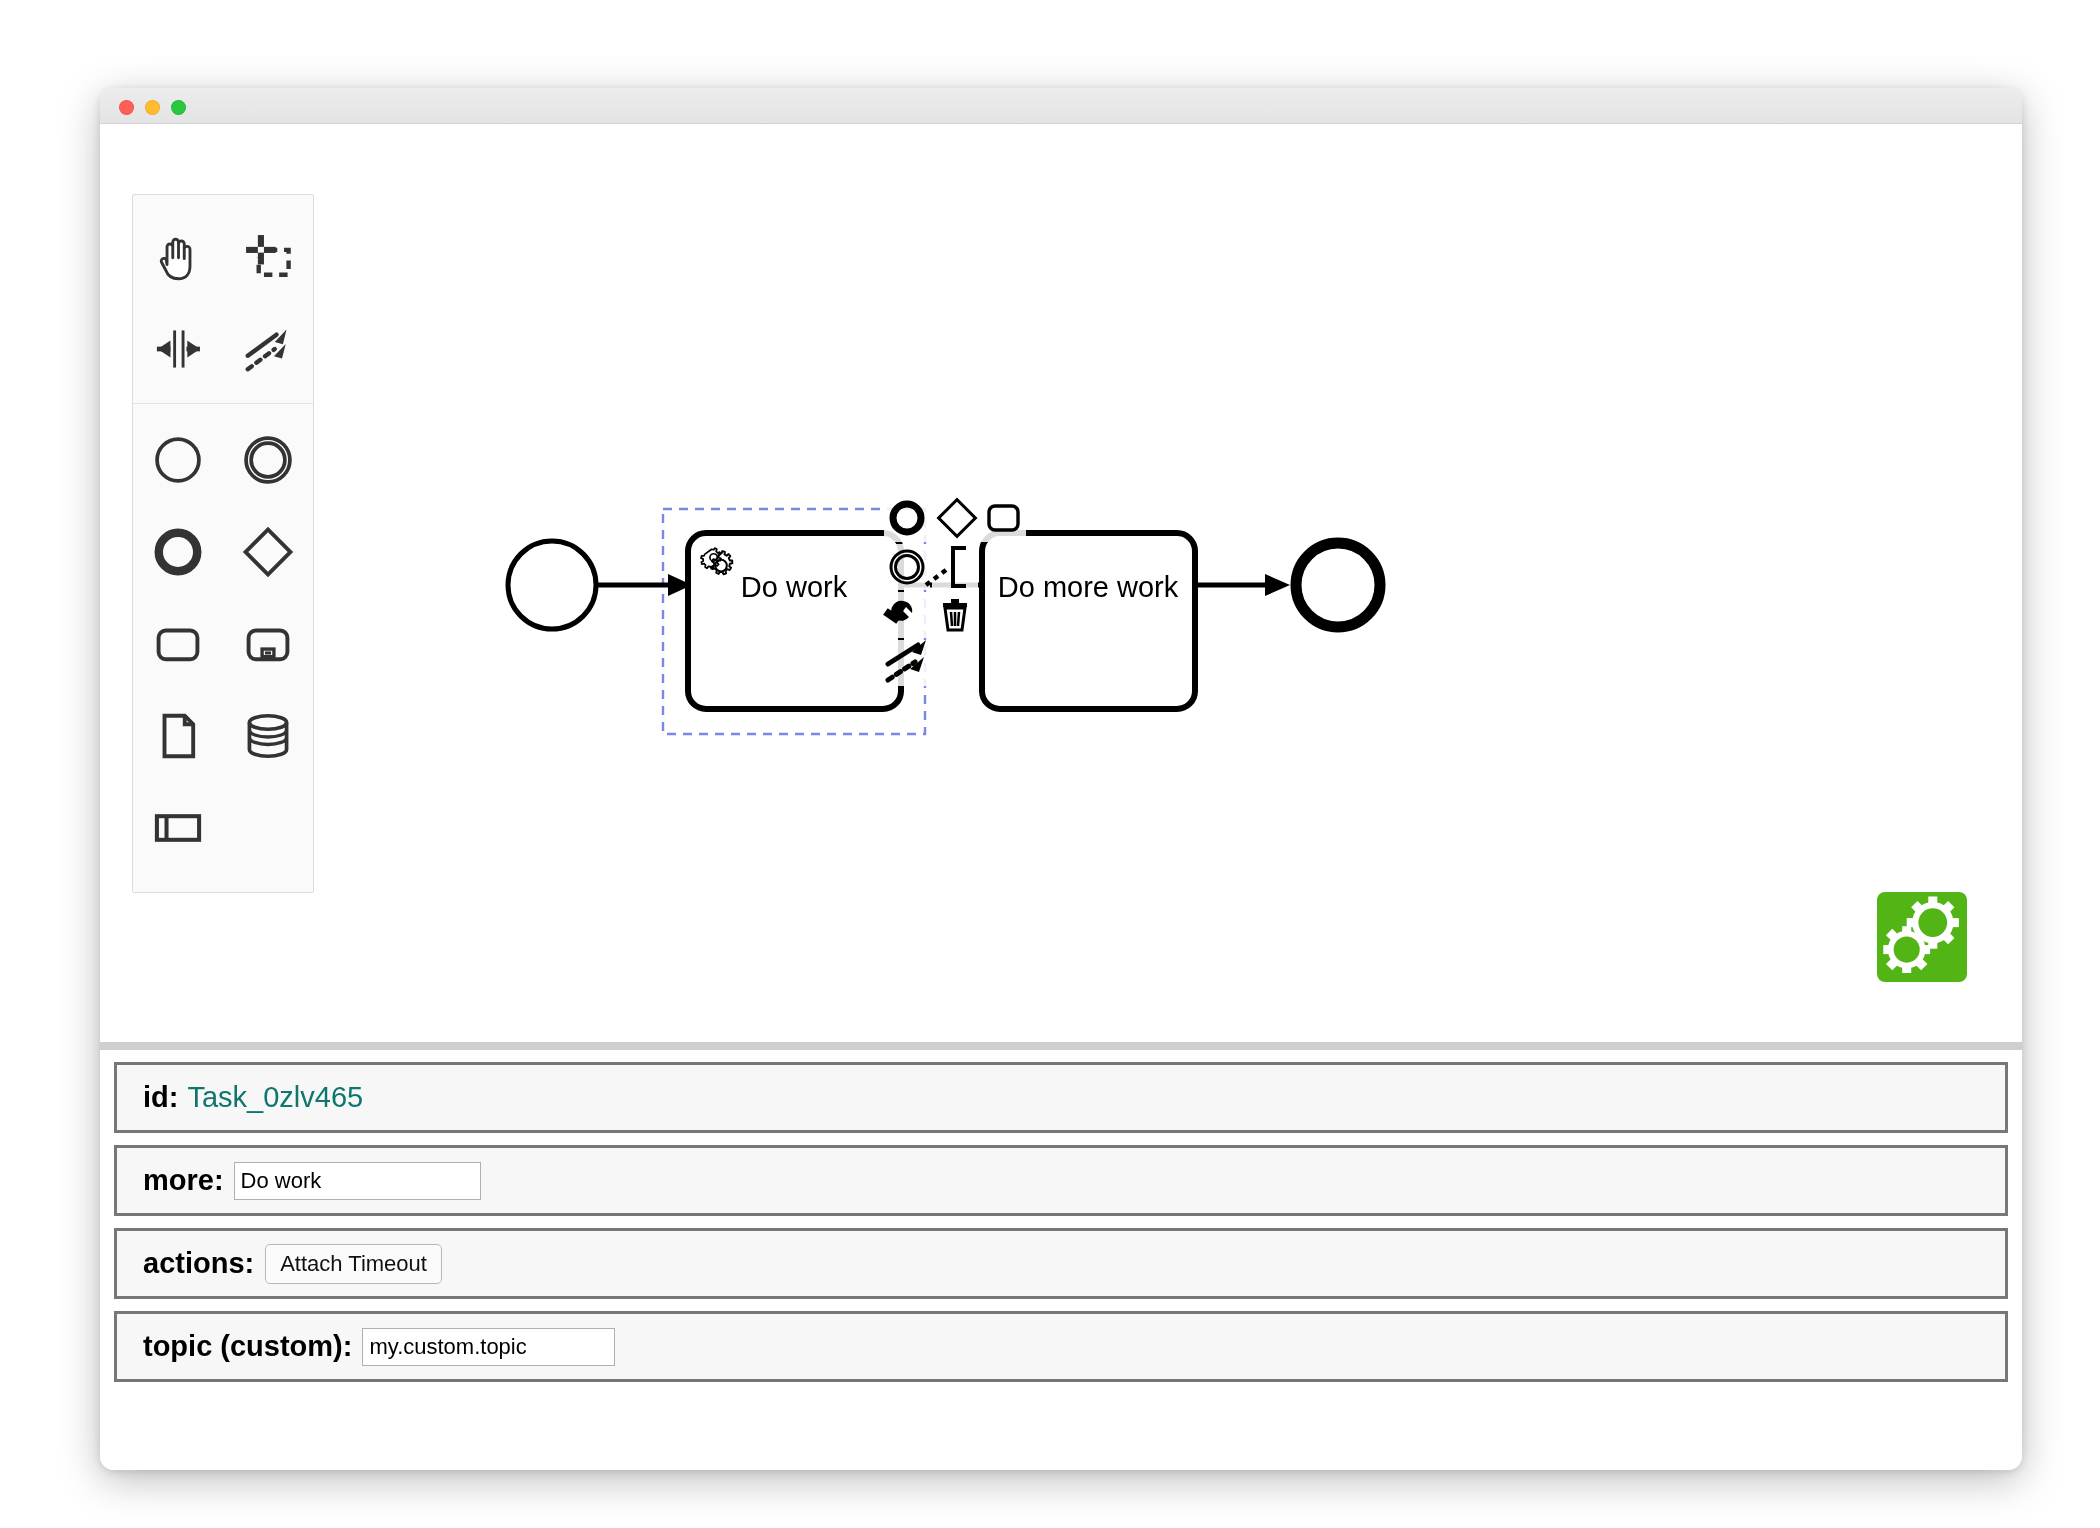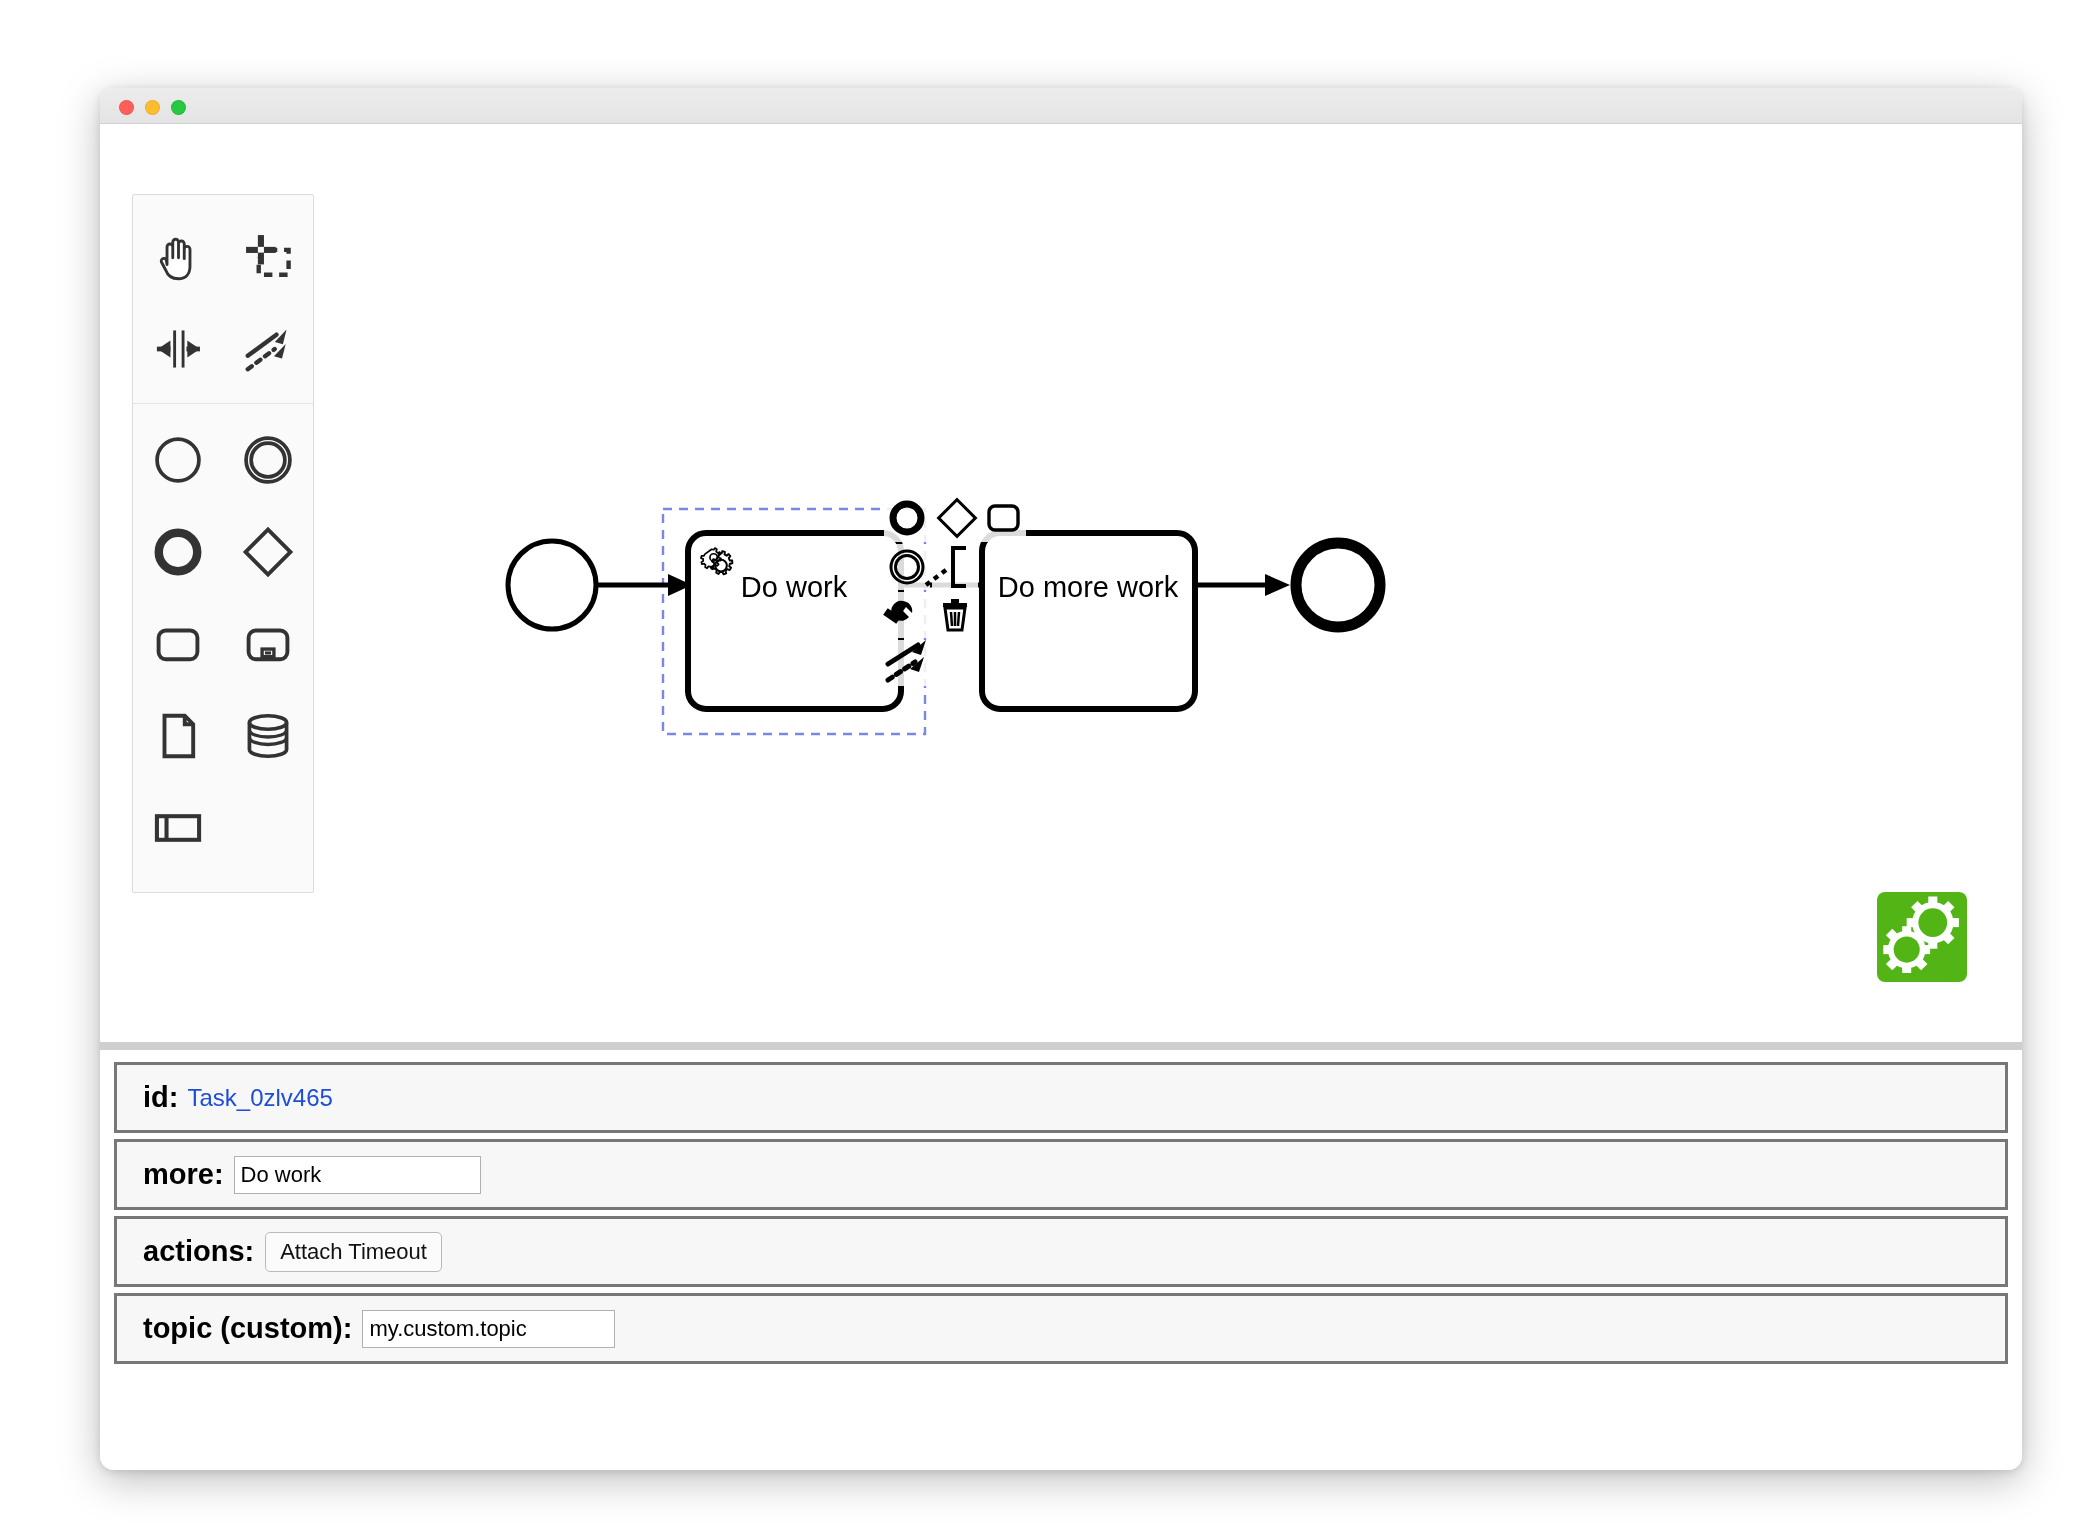--- a/index.html
+++ b/index.html
@@ -77,30 +77,30 @@
     width: 100%; height: 420px;
     background: #ffffff;
     padding: 12px 14px 0 14px;
   }
   .prop-row {
     border: 3px solid #777777;
     background: #f7f7f7;
     height: 71px;
     display: flex; align-items: center;
     padding: 0 0 0 26px;
-    margin-bottom: 6px;
+    margin-bottom: 12px;
   }
   .prop-label {
     font-weight: bold;
     font-size: 29px;
     color: #000;
     white-space: nowrap;
   }
   .prop-static {
-    font-size: 24px; color: #1d4ed8; margin-left: 9px; white-space: nowrap;
+    font-size: 29px; color: #0f766e; margin-left: 9px; white-space: nowrap;
   }
   .prop-input {
     font-family: "Liberation Sans", sans-serif;
     font-size: 22px;
     color: #000;
     border: 1px solid #b0b0b0;
     background: #fff;
     padding: 3px 6px;
     margin-left: 10px;
     height: 38px;

